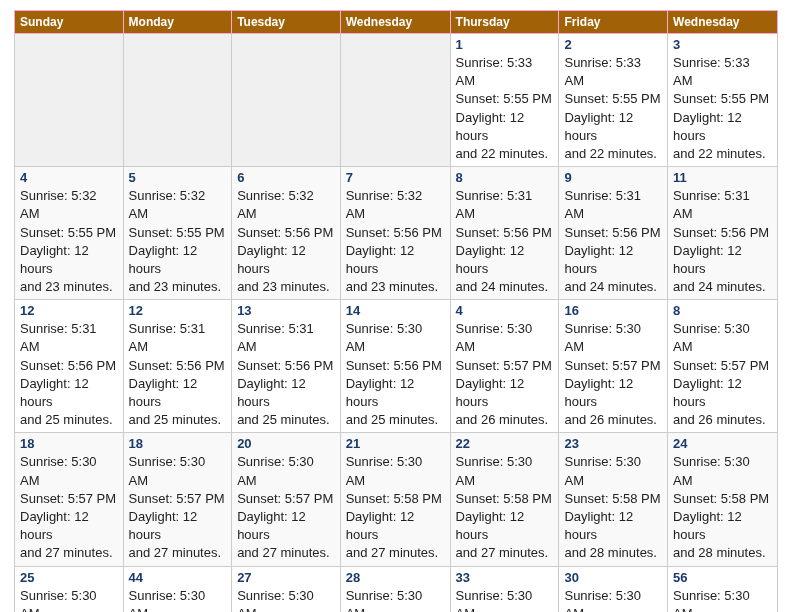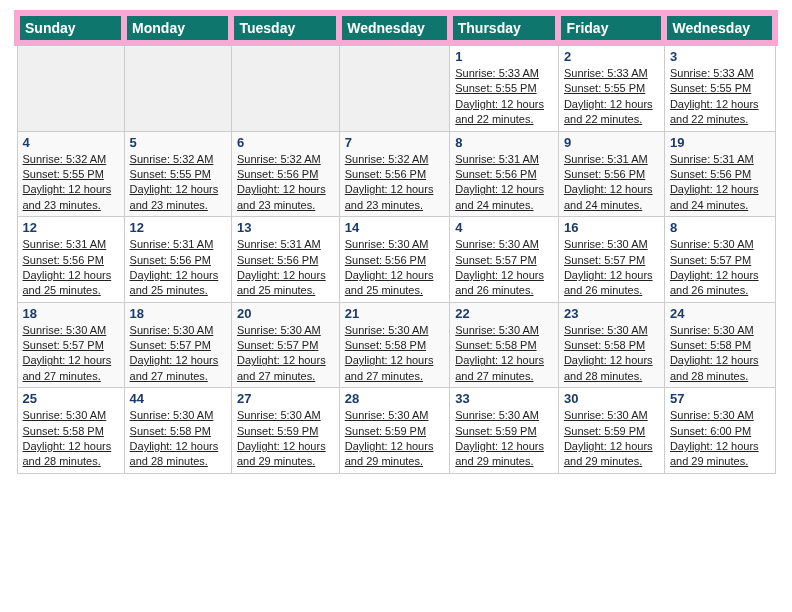--- a/index.html
+++ b/index.html
@@ -48,51 +48,50 @@
     .subtitle {
       font-size: 14px;
       color: #333;
     }
     .calendar {
       width: 100%;
       border-collapse: collapse;
       font-size: 9.5px;
     }
     .calendar th {
-      background: #0f766e;
+      background: #a16207;
       color: #fff;
       padding: 4px 5px;
       text-align: left;
-      font-size: 14px;
-      font-weight: bold;
-      border: 6px solid #f9a8d4;
+      font-size: 12px;
+      font-weight: bold;
+      border: 1px solid #f9a8d4;
     }
     .calendar td {
       border: 1px solid #ccc;
       vertical-align: top;
       padding: 3px 5px;
       width: 113px;
       height: 80px;
       background: #fff;
     }
     .calendar td.empty {
       background: #f5f5f5;
     }
     .day-num {
       font-size: 13px;
       font-weight: bold;
       color: #1a3a6b;
       display: block;
       margin-bottom: 2px;
     }
     .day-info {
-      font-size: 11px;
+      font-size: 13px;
       color: #222;
       line-height: 1.4;
-      text-decoration: underline;
     }
     .row-bg-light td {
       background: #f9f9f9;
     }
     .row-bg-white td {
       background: #fff;
     }
     .row-bg-light td.empty, .row-bg-white td.empty {
       background: #f0f0f0;
     }
@@ -152,21 +151,21 @@
           </td>
           <td>
             <span class="day-num">8</span>
             <div class="day-info">Sunrise: 5:31 AM<br>Sunset: 5:56 PM<br>Daylight: 12 hours<br>and 24 minutes.</div>
           </td>
           <td>
             <span class="day-num">9</span>
             <div class="day-info">Sunrise: 5:31 AM<br>Sunset: 5:56 PM<br>Daylight: 12 hours<br>and 24 minutes.</div>
           </td>
           <td>
-            <span class="day-num">19</span>
+            <span class="day-num">11</span>
             <div class="day-info">Sunrise: 5:31 AM<br>Sunset: 5:56 PM<br>Daylight: 12 hours<br>and 24 minutes.</div>
           </td>
         </tr>
         <tr class="row-bg-white">
           <td>
             <span class="day-num">12</span>
             <div class="day-info">Sunrise: 5:31 AM<br>Sunset: 5:56 PM<br>Daylight: 12 hours<br>and 25 minutes.</div>
           </td>
           <td>
             <span class="day-num">12</span>
@@ -242,19 +241,19 @@
           </td>
           <td>
             <span class="day-num">33</span>
             <div class="day-info">Sunrise: 5:30 AM<br>Sunset: 5:59 PM<br>Daylight: 12 hours<br>and 29 minutes.</div>
           </td>
           <td>
             <span class="day-num">30</span>
             <div class="day-info">Sunrise: 5:30 AM<br>Sunset: 5:59 PM<br>Daylight: 12 hours<br>and 29 minutes.</div>
           </td>
           <td>
-            <span class="day-num">57</span>
+            <span class="day-num">56</span>
             <div class="day-info">Sunrise: 5:30 AM<br>Sunset: 6:00 PM<br>Daylight: 12 hours<br>and 29 minutes.</div>
           </td>
         </tr>
       </tbody>
   </table>
 </div>
 
 </body></html>

